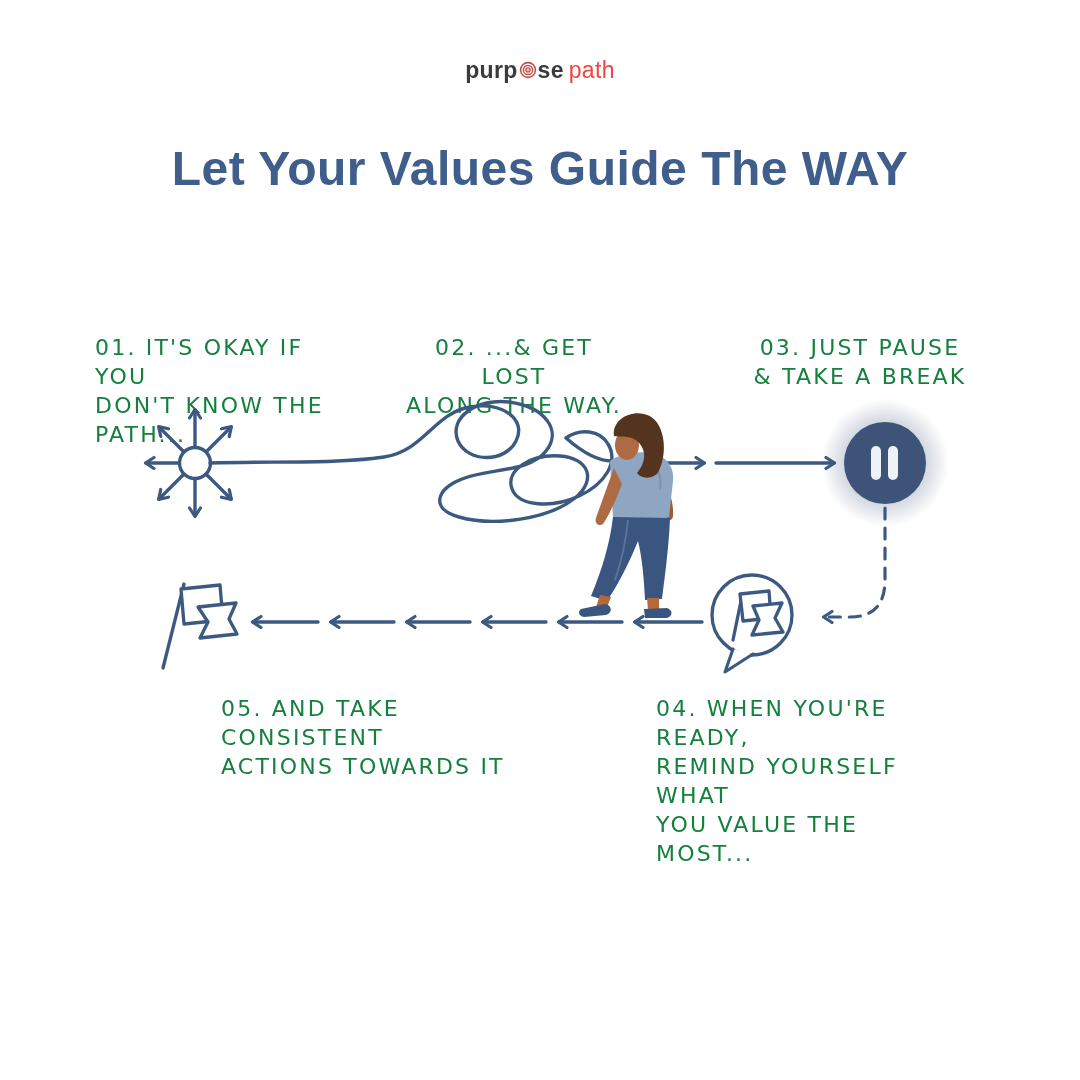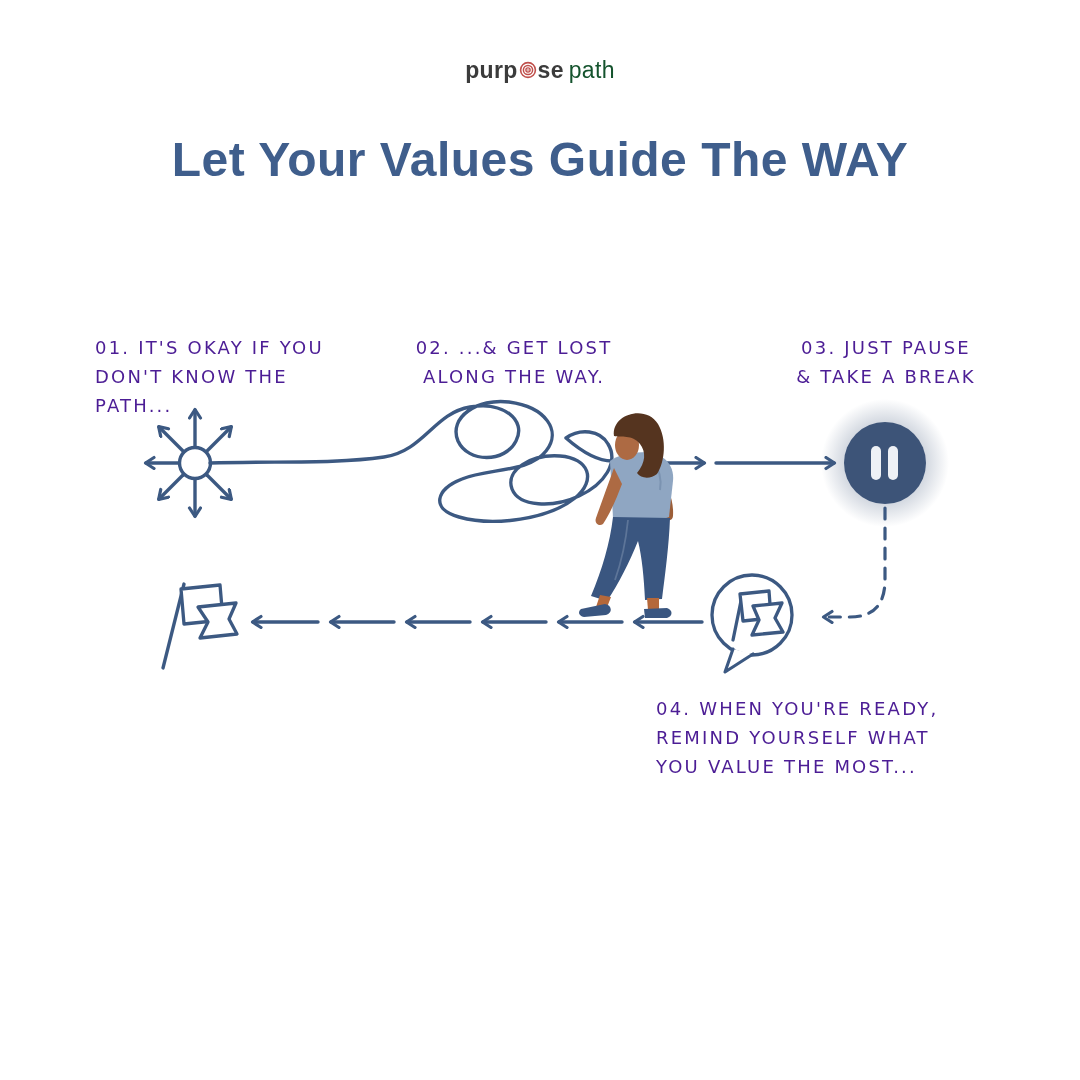--- a/index.html
+++ b/index.html
@@ -7,40 +7,40 @@
     position:relative;width:1080px;height:1080px;background:#ffffff;
     overflow:hidden;font-family:"Liberation Sans",sans-serif;
   }
   
   .logo{
     position:absolute;top:56px;left:0;width:1080px;
     display:flex;align-items:center;justify-content:center;
     font-size:23px;color:#3b3b3b;letter-spacing:.3px;
   }
   .logo .bold{font-weight:700;}
-  .logo .light{font-weight:300;margin-left:5px;color:#14532d;}
+  .logo .light{font-weight:300;margin-left:5px;color:#ef4444;}
   .logo .target{display:inline-block;margin:2px 1px 0 1px;}
   
   .title{
-    position:absolute;top:132px;left:0;width:1080px;text-align:center;
+    position:absolute;top:141px;left:0;width:1080px;text-align:center;
     font-size:48px;font-weight:700;color:#3f5e8c;letter-spacing:.5px;
   }
   
   .step{
     position:absolute;
     font-family:"DejaVu Sans",sans-serif;
-    font-size:18px;font-weight:500;color:#4c1d95;
+    font-size:22px;font-weight:500;color:#15803d;
     letter-spacing:2.2px;line-height:29px;
     text-transform:uppercase;white-space:pre-line;
   }
   .step.center{text-align:center;}
   .step.left{text-align:left;}
   #step1{left:95px;top:333px;width:260px;}
   #step2{left:402px;top:333px;width:224px;}
-  #step3{left:778px;top:333px;width:216px;}
+  #step3{left:752px;top:333px;width:216px;}
   #step4{left:656px;top:694px;width:290px;}
   #step5{left:221px;top:694px;width:300px;}
   
   .diagram{position:absolute;left:0;top:0;width:1080px;height:1080px;}
 </style>
 </head>
 <body>
 
 <div class="canvas">
 
@@ -62,20 +62,22 @@
 
   <div class="step left" id="step1">01. It's okay if you
 don't know the path...</div>
   <div class="step center" id="step2">02. ...&amp; get lost
 along the way.</div>
   <div class="step center" id="step3">03. Just pause
 &amp; take a break</div>
   <div class="step left" id="step4">04. When you're ready,
 remind yourself what
 you value the most...</div>
+  <div class="step left" id="step5">05. And take consistent
+actions towards it</div>
 
   <svg class="diagram" viewBox="0 0 1080 1080">
     <defs>
       <marker id="chev" markerWidth="18" markerHeight="18" refX="12" refY="7" orient="auto" markerUnits="userSpaceOnUse">
         <path d="M 4 1.5 L 12.5 7 L 4 12.5" fill="none" stroke="#3c5982" stroke-width="3.2" stroke-linecap="round" stroke-linejoin="round"></path>
       </marker>
       <radialGradient id="pauseGlow">
         <stop offset="0%" stop-color="#3d5478" stop-opacity="0.55"></stop>
         <stop offset="55%" stop-color="#3d5478" stop-opacity="0.28"></stop>
         <stop offset="100%" stop-color="#3d5478" stop-opacity="0"></stop>

